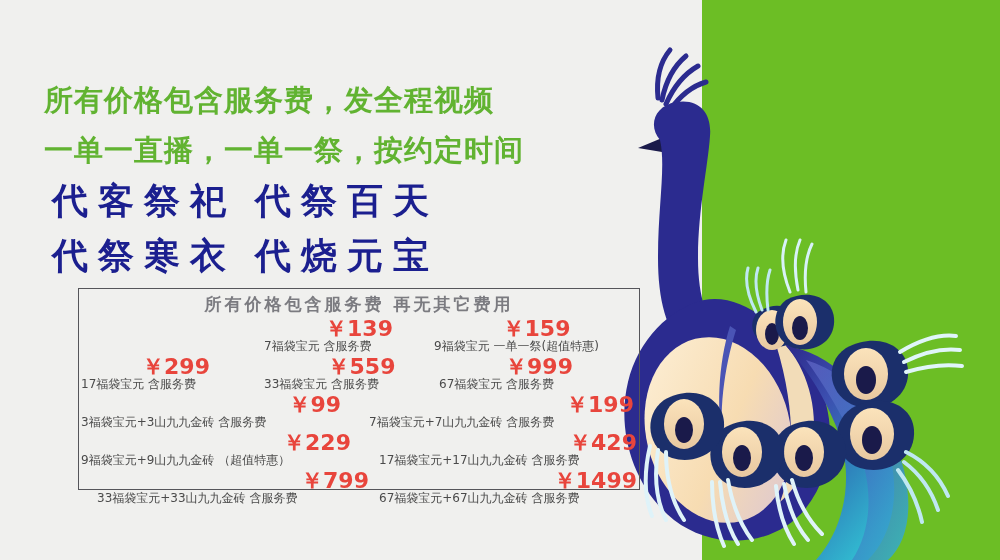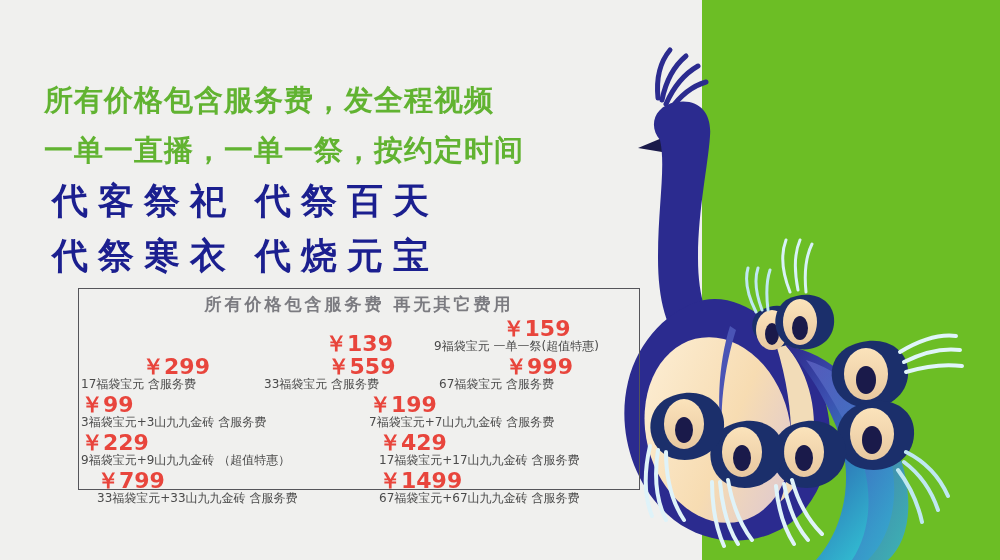--- a/index.html
+++ b/index.html
@@ -109,21 +109,21 @@
   }
   .price-desc {
     font-size: 12px;
     line-height: 15px;
     color: #4a4a4a;
     letter-spacing: 0px;
     font-family: "DejaVu Sans", "Liberation Sans", sans-serif;
   }
   .price-desc.hot { color: #e8453c; }
   .center-amt { text-align: center; }
-  .right-amt  { text-align: left; }
+  .right-amt  { text-align: right; }
 </style>
 </head>
 <body>
 
 <div id="banner">
 
   <div id="green-panel"></div>
 
   <svg id="peacock-art" viewBox="0 0 400 560" width="400" height="560" xmlns="http://www.w3.org/2000/svg">
     <defs>
@@ -254,20 +254,21 @@
   <div class="green-line" id="headline-2">一单一直播，一单一祭，按约定时间</div>
   <div class="blue-line" id="headline-3">代客祭祀 代祭百天</div>
   <div class="blue-line" id="headline-4">代祭寒衣 代烧元宝</div>
 
   <div id="price-table">
     <div id="price-table-header">所有价格包含服务费 再无其它费用</div>
     <div id="price-rows">
         <div class="price-row">
           <div class="price-cell" style="left: 185px; width: 190px;">
             <div class="price-amount center-amt">￥139</div>
+            <div class="price-desc">7福袋宝元 含服务费</div>
           </div>
           <div class="price-cell" style="left: 355px; width: 205px;">
             <div class="price-amount center-amt">￥159</div>
             <div class="price-desc">9福袋宝元 一单一祭(超值特惠)</div>
           </div>
         </div>
         <div class="price-row">
           <div class="price-cell" style="left: 2px; width: 190px;">
             <div class="price-amount center-amt">￥299</div>
             <div class="price-desc">17福袋宝元 含服务费</div>

